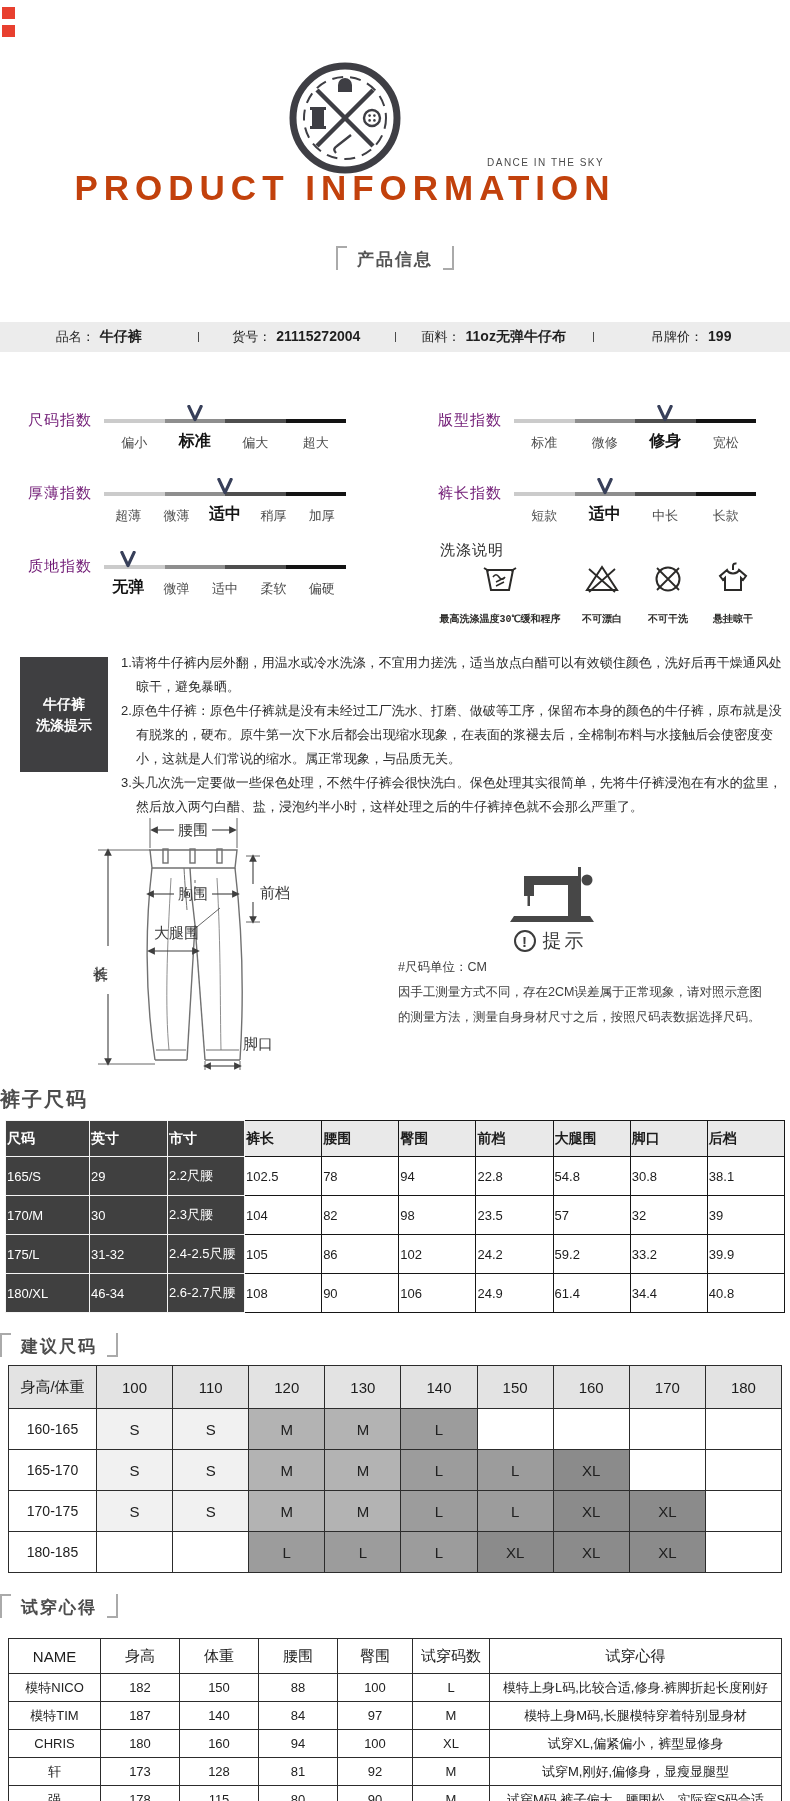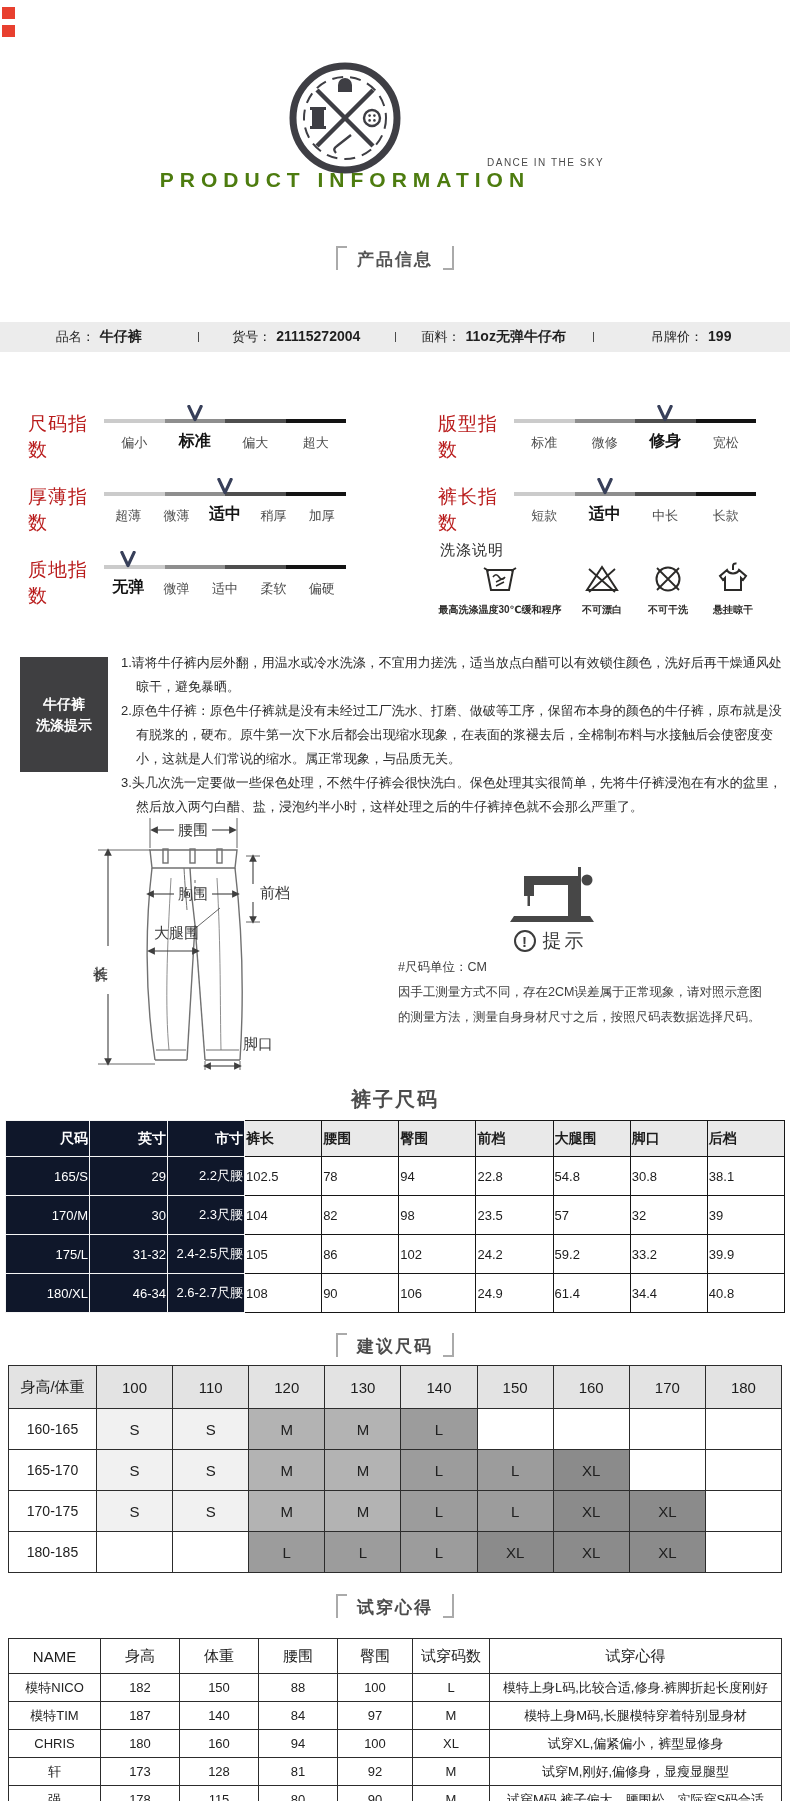--- a/index.html
+++ b/index.html
@@ -5,82 +5,82 @@
   html,body{margin:0;padding:0;background:#fff;}
   .page{position:relative;width:790px;height:1801px;background:#ffffff;overflow:hidden;
         font-family:"Liberation Sans","DejaVu Sans",sans-serif;color:#333;}
   .red-mark{position:absolute;left:2px;width:13px;height:12px;background:#e8402f;}
   #red-mark-1{top:7px;} #red-mark-2{top:25px;}
 
   
   .logo{position:absolute;left:345px;top:60px;transform:translateX(-50%);}
   .tagline{position:absolute;left:487px;top:157px;font-size:10px;letter-spacing:1.5px;color:#4b4b4b;}
   .title{position:absolute;left:345px;top:168px;transform:translateX(-50%);white-space:nowrap;
-         font-size:21px;font-weight:bold;letter-spacing:6px;color:#4d7c0f;}
+         font-size:35px;font-weight:bold;letter-spacing:6px;color:#c2410c;}
   .subtitle{position:absolute;left:395px;top:246px;transform:translateX(-50%);white-space:nowrap;
             font-size:17px;font-weight:bold;color:#545454;letter-spacing:2px;}
   .brk{display:inline-block;width:9px;height:22px;vertical-align:-5px;}
   .brk.l{border-left:2px solid #aaa;border-top:2px solid #aaa;margin-right:10px;}
   .brk.r{border-right:2px solid #aaa;border-bottom:2px solid #aaa;margin-left:10px;}
 
   
   .pbar{position:absolute;left:0;top:322px;width:790px;height:30px;background:#ececec;display:flex;align-items:center;}
   .pbar .cell{flex:1;display:flex;justify-content:center;font-size:13px;color:#1f1f1f;position:relative;}
   .pbar .cell+.cell::before{content:'';position:absolute;left:0;top:4px;bottom:4px;width:1px;background:#4a4a4a;}
   .pbar .v{font-weight:bold;margin-left:5px;font-size:14px;}
 
   
   .idx-col{position:absolute;top:402px;}
   #idx-left{left:28px;width:318px;}
   #idx-right{left:438px;width:318px;}
   .idx-row{display:flex;height:73px;}
-  .idx-name{width:76px;padding-top:9px;font-size:19px;color:#b91c1c;letter-spacing:1px;}
+  .idx-name{width:76px;padding-top:9px;font-size:15px;color:#701a75;letter-spacing:1px;}
   .idx-track{flex:1;position:relative;}
   .idx-bar{position:absolute;left:0;right:0;top:17px;height:4px;display:flex;}
   .idx-bar .seg{flex:1;}
   .seg.s1{background:#cbcbcb;}.seg.s2{background:#8e8e8e;}.seg.s3{background:#4e4e4e;}.seg.s4{background:#131313;}
   .idx-marker{position:absolute;top:3px;transform:translateX(-50%);line-height:0;}
   .idx-opts{position:absolute;left:0;right:0;top:28px;display:flex;}
   .opt{flex:1;text-align:center;font-size:13px;color:#4c4c4c;padding-top:4px;}
   .opt.sel{font-size:16px;font-weight:bold;color:#141414;padding-top:1px;}
 
   
   .care-heading{position:absolute;left:440px;top:541px;font-size:15px;color:#2e2e2e;letter-spacing:1px;}
   .care-fig{position:absolute;top:562px;text-align:center;}
   #care-fig-0{left:420px;width:160px;} #care-fig-1{left:572px;width:60px;}
   #care-fig-2{left:638px;width:60px;} #care-fig-3{left:702px;width:62px;}
-  .care-cap{font-size:10px;font-weight:bold;color:#2e2d2b;margin-top:5px;white-space:nowrap;}
+  .care-cap{font-size:10px;font-weight:bold;color:#2e2d2b;margin-top:14px;white-space:nowrap;font-family:Liberation Mono, monospace;}
 
   
   .wash-box{position:absolute;left:20px;top:657px;width:88px;height:115px;background:#3f3f41;color:#fff;
             text-align:center;font-size:14px;font-weight:bold;line-height:21px;padding-top:37px;box-sizing:border-box;}
   .wash-text{position:absolute;left:121px;top:651px;width:662px;font-size:13px;line-height:24px;color:#2b2b2b;}
   .wash-text p{margin:0;padding-left:15px;text-indent:-15px;}
 
   
   .pants{position:absolute;left:70px;top:798px;}
   .machine{position:absolute;left:508px;top:862px;}
   .tip{position:absolute;left:495px;top:928px;width:110px;display:flex;align-items:center;justify-content:center;gap:7px;}
   .tip-circle{width:22px;height:22px;border:2px solid #3c3c3c;border-radius:50%;font-size:15px;font-weight:bold;color:#3c3c3c;
               display:flex;align-items:center;justify-content:center;box-sizing:border-box;}
   .tip-label{font-size:19px;color:#3a3a3a;letter-spacing:3px;}
   .notes{position:absolute;left:398px;top:955px;width:380px;font-size:12.5px;line-height:25px;color:#3d3d3d;}
   .notes div{white-space:nowrap;}
 
   
-  .sec-title{position:absolute;left:0;width:790px;text-align:center;font-weight:bold;color:#4c4c4c;letter-spacing:2px;}
+  .sec-title{position:absolute;left:0;width:790px;text-align:left;font-weight:bold;color:#4c4c4c;letter-spacing:2px;}
   #size-title{top:1086px;font-size:20px;}
   #suggest-title{top:1333px;font-size:17px;}
   #fit-title{top:1594px;font-size:17px;}
 
   table{border-collapse:collapse;table-layout:fixed;}
   #size-table{position:absolute;left:5px;top:1120px;width:780px;}
   #size-table th{height:33px;font-size:14px;font-weight:bold;}
   #size-table td{height:36px;font-size:13px;text-align:center;}
-  #size-table .dk{background:#0f172a;color:#fff;border:1px solid #f5f5f5;text-align:right;}
+  #size-table .dk{background:#404040;color:#fff;border:1px solid #f5f5f5;text-align:left;}
   #size-table .lt{border:1px solid #161616;text-align:left;}
   #size-table th.lt{background:#e9e9e9;color:#1d1d1d;}
   #size-table td.lt{background:#fff;color:#1d1d1d;}
 
   #suggest-table{position:absolute;left:8px;top:1365px;width:774px;}
   #suggest-table th{height:40px;font-size:15px;font-weight:normal;border:1.5px solid #2c2c2c;background:#e3e3e3;color:#1c1c1c;}
   #suggest-table td{height:38px;font-size:15px;text-align:center;border:1.5px solid #2c2c2c;color:#202020;}
   #suggest-table td.lbl{background:#fff;font-size:14px;}
   td.c-s{background:#f1f1f1;} td.c-m{background:#b3b3b3;} td.c-l{background:#9c9c9c;}
   td.c-xl{background:#8b8b8b;} td.c-e{background:#ffffff;}

